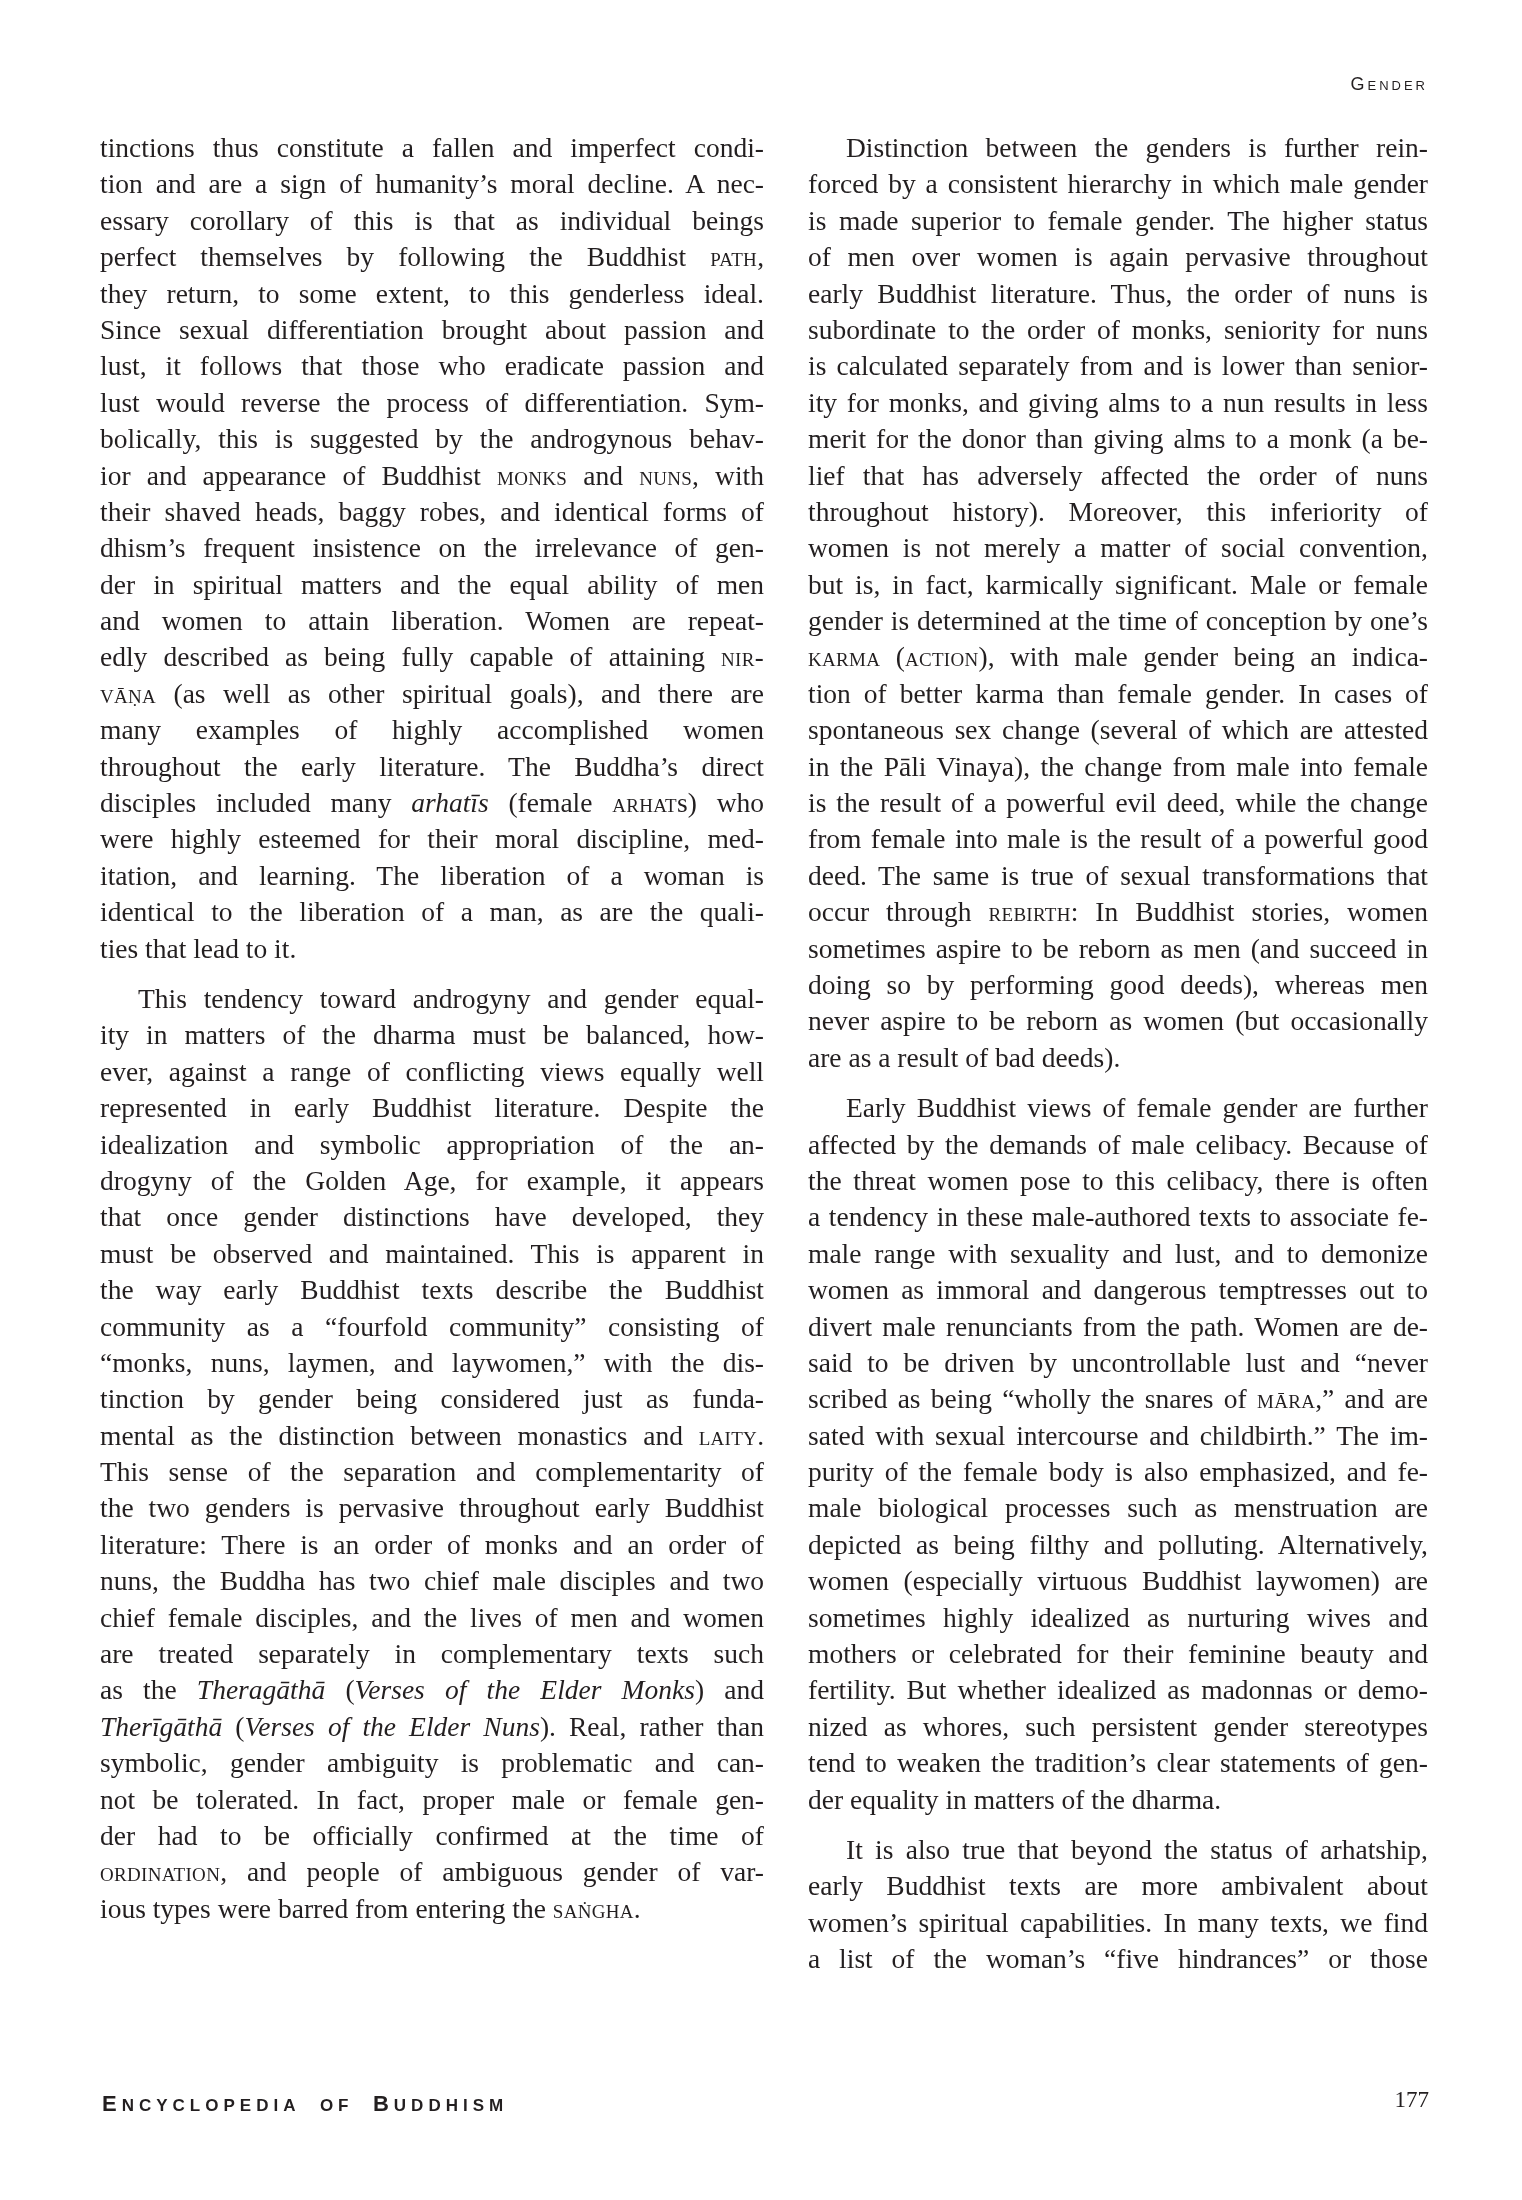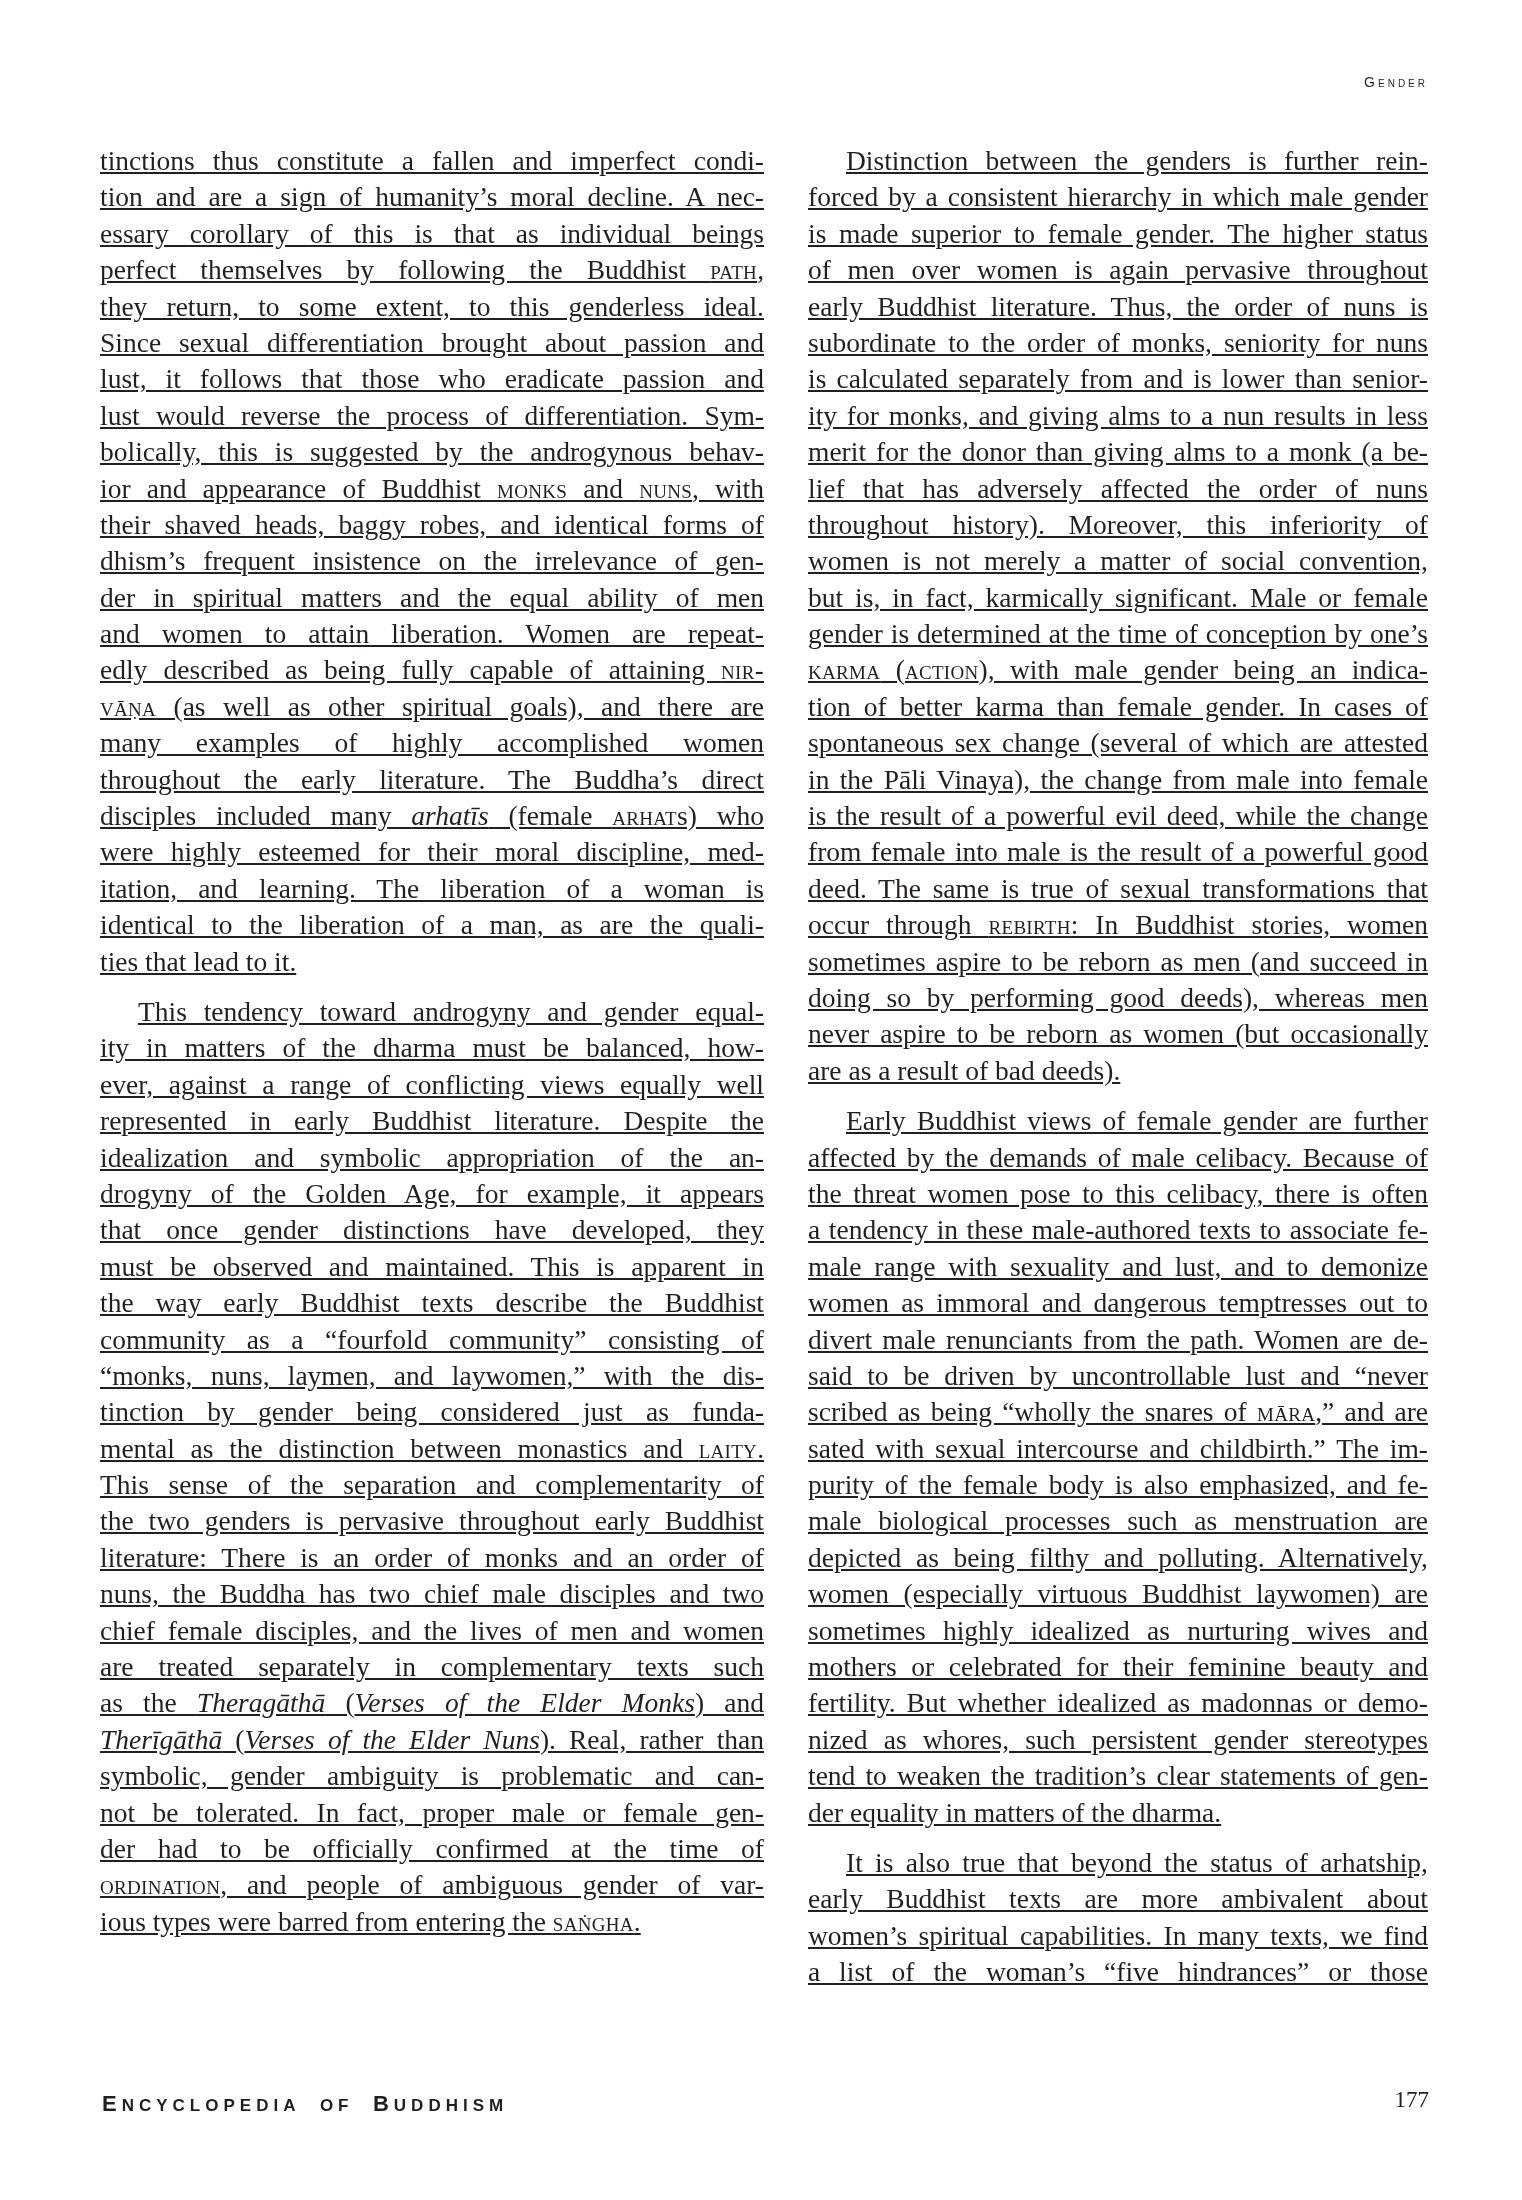--- a/index.html
+++ b/index.html
@@ -1,21 +1,21 @@
 <!DOCTYPE html>
 <html><head>
 <meta charset="utf-8">
 <style>
   html, body { margin:0; padding:0; background:#ffffff; }
   body { width:1522px; height:2200px; position:relative; overflow:hidden;
          font-family:"Liberation Serif","DejaVu Serif",serif; color:#231f20; }
   .running-head { position:absolute; top:74px; right:94px; font-family:"Liberation Sans","DejaVu Sans",sans-serif;
-         font-size:14px; letter-spacing:3px; font-variant:small-caps; text-transform:lowercase; color:#231f20; }
+         font-size:18px; letter-spacing:3px; font-variant:small-caps; text-transform:lowercase; color:#231f20; }
   .running-head::first-letter { text-transform:uppercase; }
-  .col { position:absolute; top:143px; width:664px;text-decoration:underline; }
+  .col { position:absolute; top:130px; width:664px; }
   #col-left { left:100px; }
   #col-right { left:808px; width:620px; }
   .para { margin:0; }
   .para + .para { margin-top:14px; }
   .line { display:block; height:36.4px; line-height:36.4px; font-size:27.5px;
           text-align:justify; text-align-last:justify; white-space:nowrap; overflow:visible; }
   .line.last { text-align-last:left; }
   .line.indent { padding-left:38px; }
   .sc { font-variant:small-caps; text-transform:lowercase; font-size:0.98em; letter-spacing:0.3px; }
   .it { font-style:italic; }

